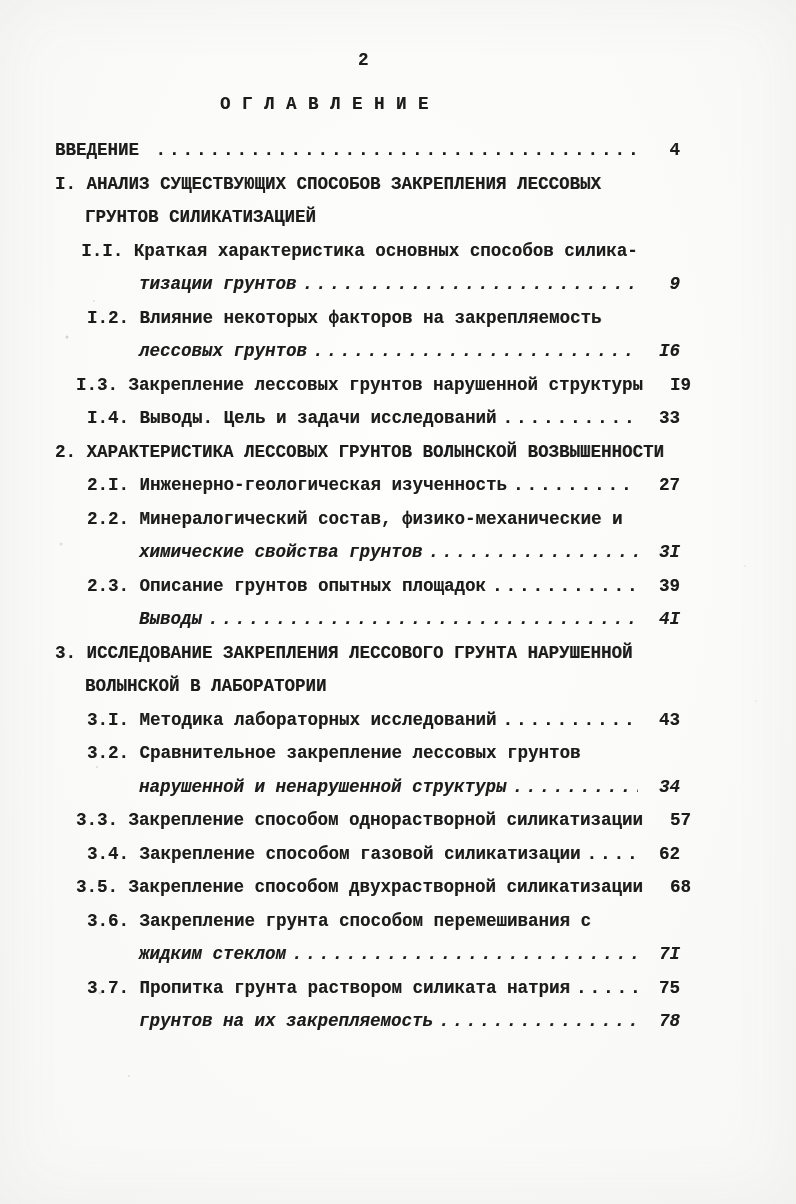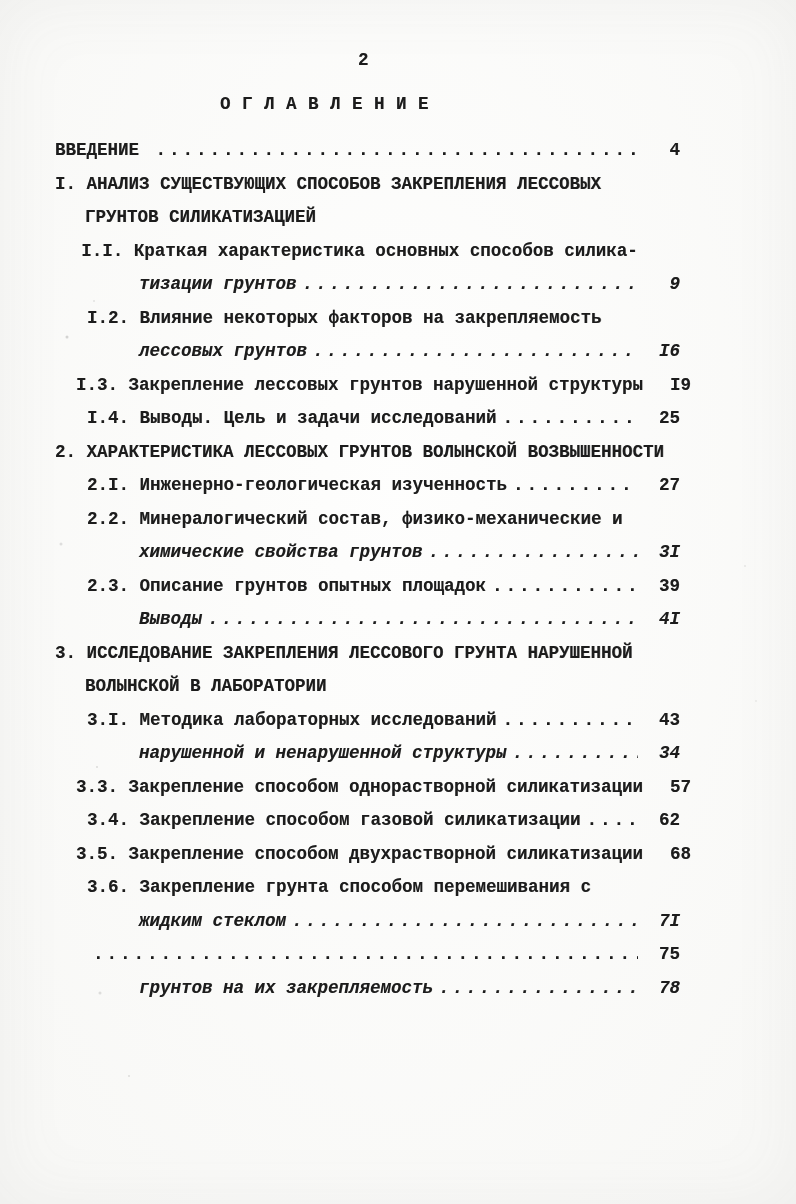--- a/index.html
+++ b/index.html
@@ -97,21 +97,21 @@
     <span class="txt">лессовых грунтов</span>
     <span class="lead">............................................................</span>
     <span class="pg">I6</span>
   </div><div class="row l2">
     <span class="txt">I.3. Закрепление лессовых грунтов нарушенной структуры</span>
     <span class="lead"></span>
     <span class="pg">I9</span>
   </div><div class="row l2">
     <span class="txt">I.4. Выводы. Цель и задачи исследований</span>
     <span class="lead">............................................................</span>
-    <span class="pg">25</span>
+    <span class="pg">33</span>
   </div><div class="row l0">
     <span class="txt">2. ХАРАКТЕРИСТИКА ЛЕССОВЫХ ГРУНТОВ ВОЛЫНСКОЙ ВОЗВЫШЕННОСТИ</span>
     <span class="lead"></span>
     <span class="pg"></span>
   </div><div class="row l2">
     <span class="txt">2.I. Инженерно-геологическая изученность</span>
     <span class="lead">............................................................</span>
     <span class="pg">27</span>
   </div><div class="row l2">
     <span class="txt">2.2. Минералогический состав, физико-механические и</span>
@@ -134,20 +134,24 @@
     <span class="lead"></span>
     <span class="pg"></span>
   </div><div class="row l1">
     <span class="txt">ВОЛЫНСКОЙ В ЛАБОРАТОРИИ</span>
     <span class="lead"></span>
     <span class="pg"></span>
   </div><div class="row l2">
     <span class="txt">3.I. Методика лабораторных исследований</span>
     <span class="lead">............................................................</span>
     <span class="pg">43</span>
+  </div><div class="row l2">
+    <span class="txt">3.2. Сравнительное закрепление лессовых грунтов</span>
+    <span class="lead"></span>
+    <span class="pg"></span>
   </div><div class="row l3">
     <span class="txt">нарушенной и ненарушенной структуры</span>
     <span class="lead">............................................................</span>
     <span class="pg">34</span>
   </div><div class="row l2">
     <span class="txt">3.3. Закрепление способом однорастворной силикатизации</span>
     <span class="lead"></span>
     <span class="pg">57</span>
   </div><div class="row l2">
     <span class="txt">3.4. Закрепление способом газовой силикатизации</span>
@@ -159,19 +163,20 @@
     <span class="pg">68</span>
   </div><div class="row l2">
     <span class="txt">3.6. Закрепление грунта способом перемешивания с</span>
     <span class="lead"></span>
     <span class="pg"></span>
   </div><div class="row l3">
     <span class="txt">жидким стеклом</span>
     <span class="lead">............................................................</span>
     <span class="pg">7I</span>
   </div><div class="row l2">
+    <span class="txt">3.7. Пропитка грунта раствором силиката натрия</span>
     <span class="lead">............................................................</span>
     <span class="pg">75</span>
   </div><div class="row l3">
     <span class="txt">грунтов на их закрепляемость</span>
     <span class="lead">............................................................</span>
     <span class="pg">78</span>
   </div></div>
 
 </body></html>

